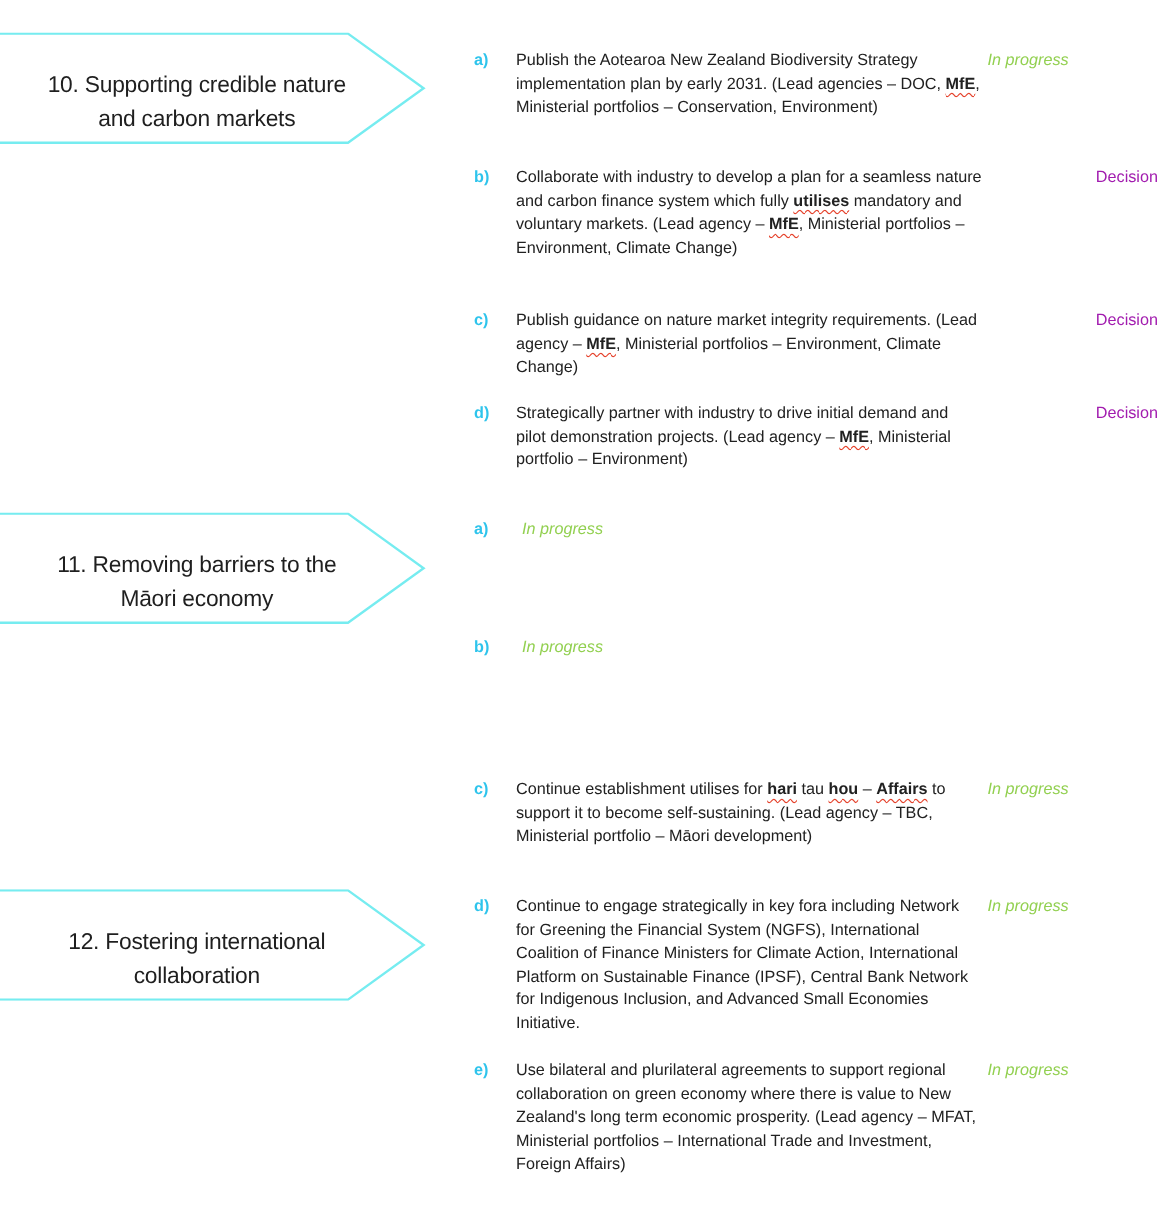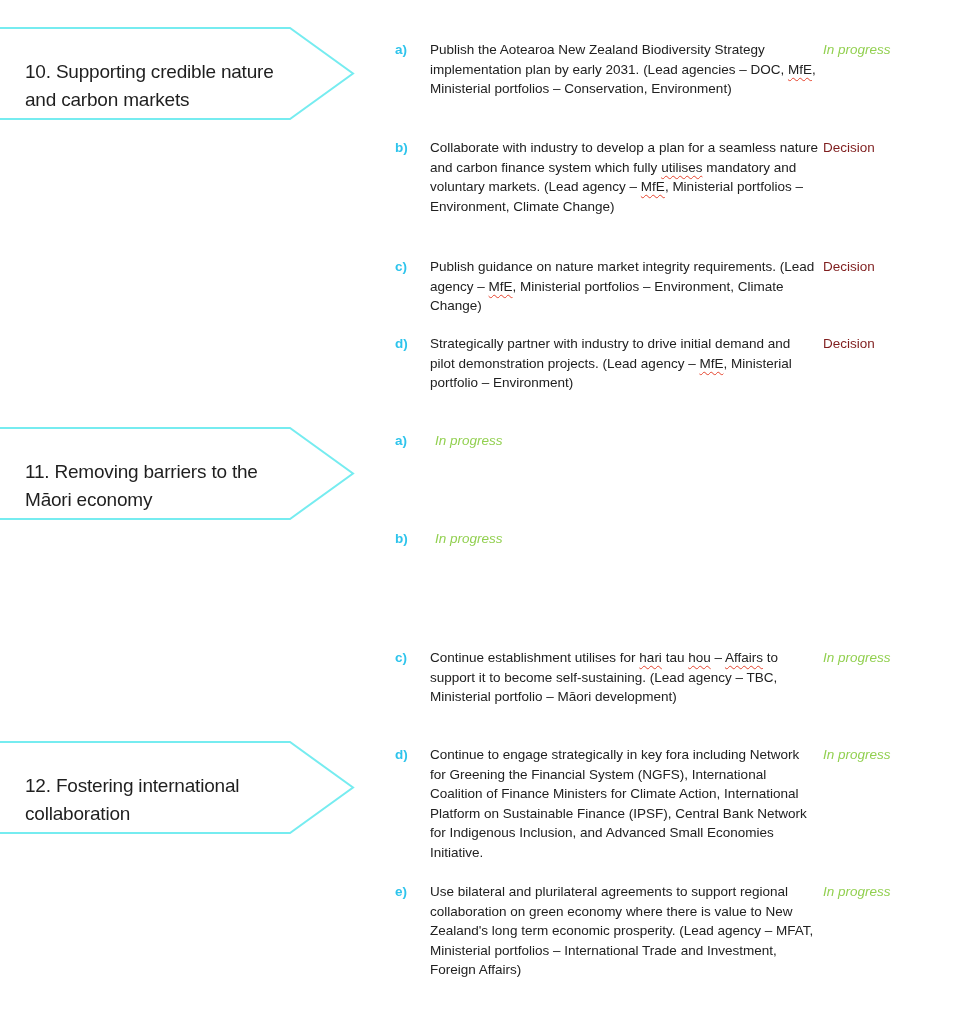--- a/index.html
+++ b/index.html
@@ -1,47 +1,48 @@
 <!DOCTYPE html>
 <html><head>
 <meta charset="utf-8">
 <style>
   html,body{margin:0;padding:0;background:#ffffff;}
   .page{
     position:relative;width:965px;height:1024px;background:#ffffff;overflow:hidden;
     font-family:"Liberation Sans",sans-serif;color:#212121;
   }
   
-  .banner{position:absolute;left:0;width:356px;height:118px;}
+  .banner{position:absolute;left:0;width:356px;height:118px;text-align:center;}
   .banner svg{position:absolute;left:0;top:0;display:block;}
   .banner .banner-text{
     position:absolute;left:25px;top:0;bottom:0;width:278px;
     display:flex;align-items:center;
     font-size:19px;line-height:28px;color:#1f1f1f;letter-spacing:-0.2px;
   }
   
   .item-row{position:absolute;left:395px;right:0;display:flex;align-items:flex-start;}
   .letter{
     flex:0 0 35px;font-size:13.5px;line-height:19.5px;font-weight:700;color:#2ec4ec;
   }
   .item-text{
     flex:0 0 388px;margin:0;font-size:13.5px;line-height:19.5px;color:#212121;
   }
   .status{
     margin-left:5px;flex:1;font-size:13.5px;line-height:19.5px;font-weight:400;
     white-space:nowrap;
   }
   .status.green{color:#92d050;font-style:italic;}
-  .status.amber{color:#7f1d1d;}
+  .status.amber{color:#a21caf;text-align:right;}
   .sq{
     text-decoration-line:underline;
     text-decoration-style:wavy;
     text-decoration-color:#e5432d;
     text-decoration-thickness:1px;
     text-underline-offset:3px;
+    font-weight:bold;
   }
 </style>
 </head>
 <body>
 
 <div class="page">
 
   <div class="banner" style="top:27px">
     <svg width="356" height="93" viewBox="0 0 356 93" aria-hidden="true">
       <polyline points="0,1 290,1 353,46.5 290,92 0,92" fill="#ffffff" stroke="#76ecf0" stroke-width="2"></polyline>

